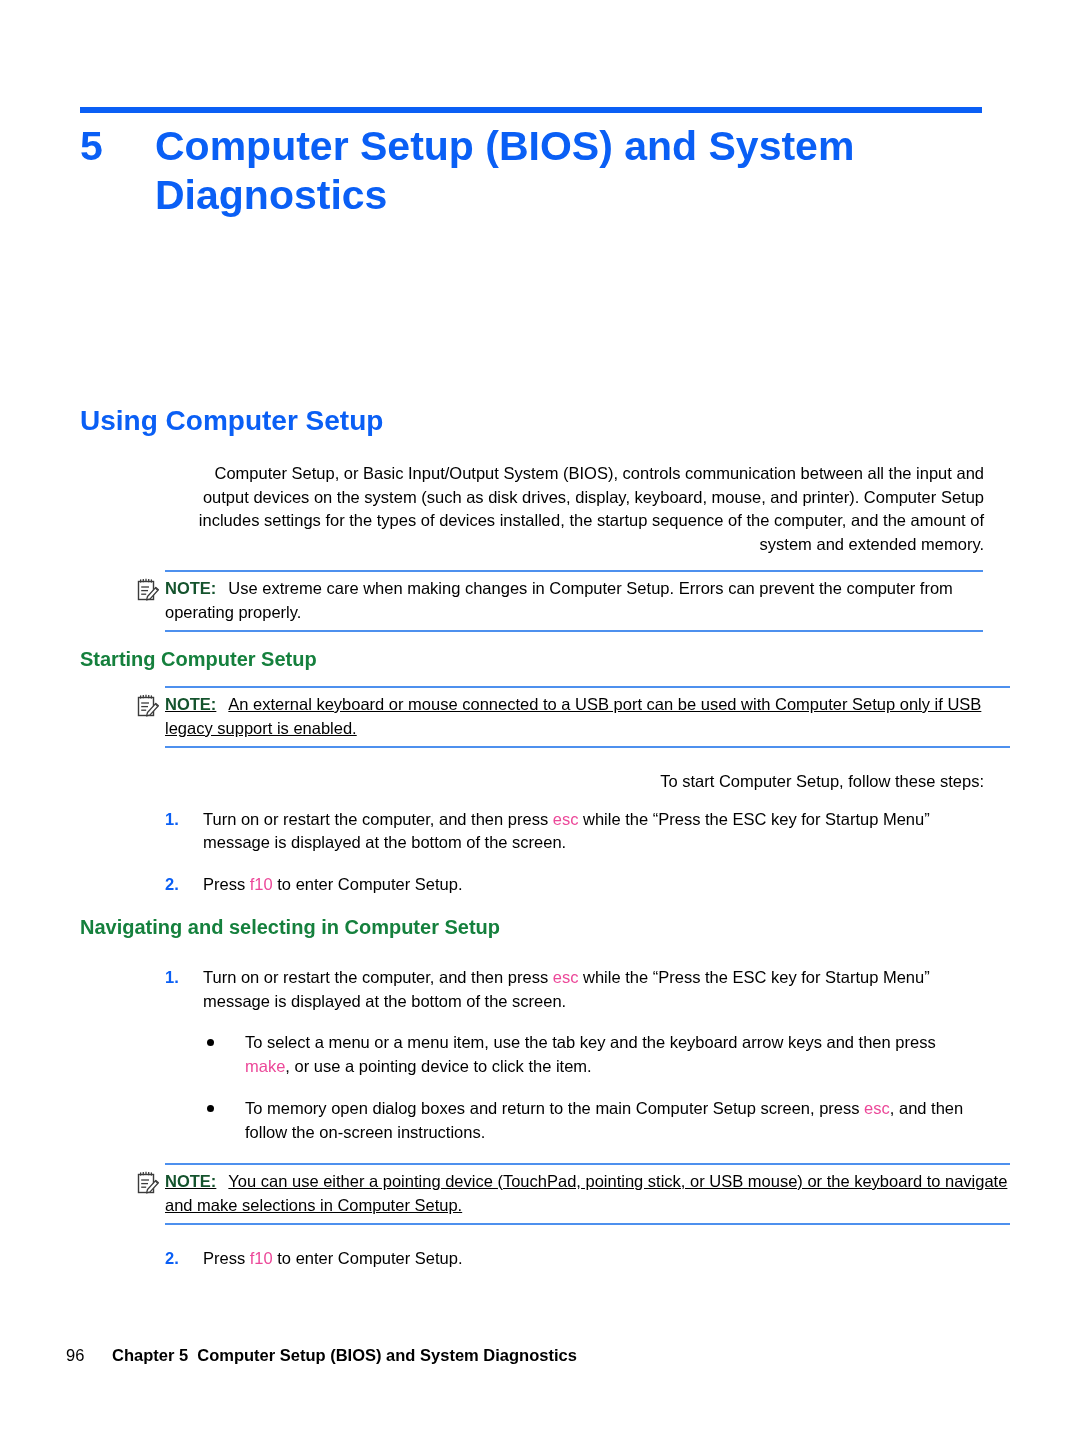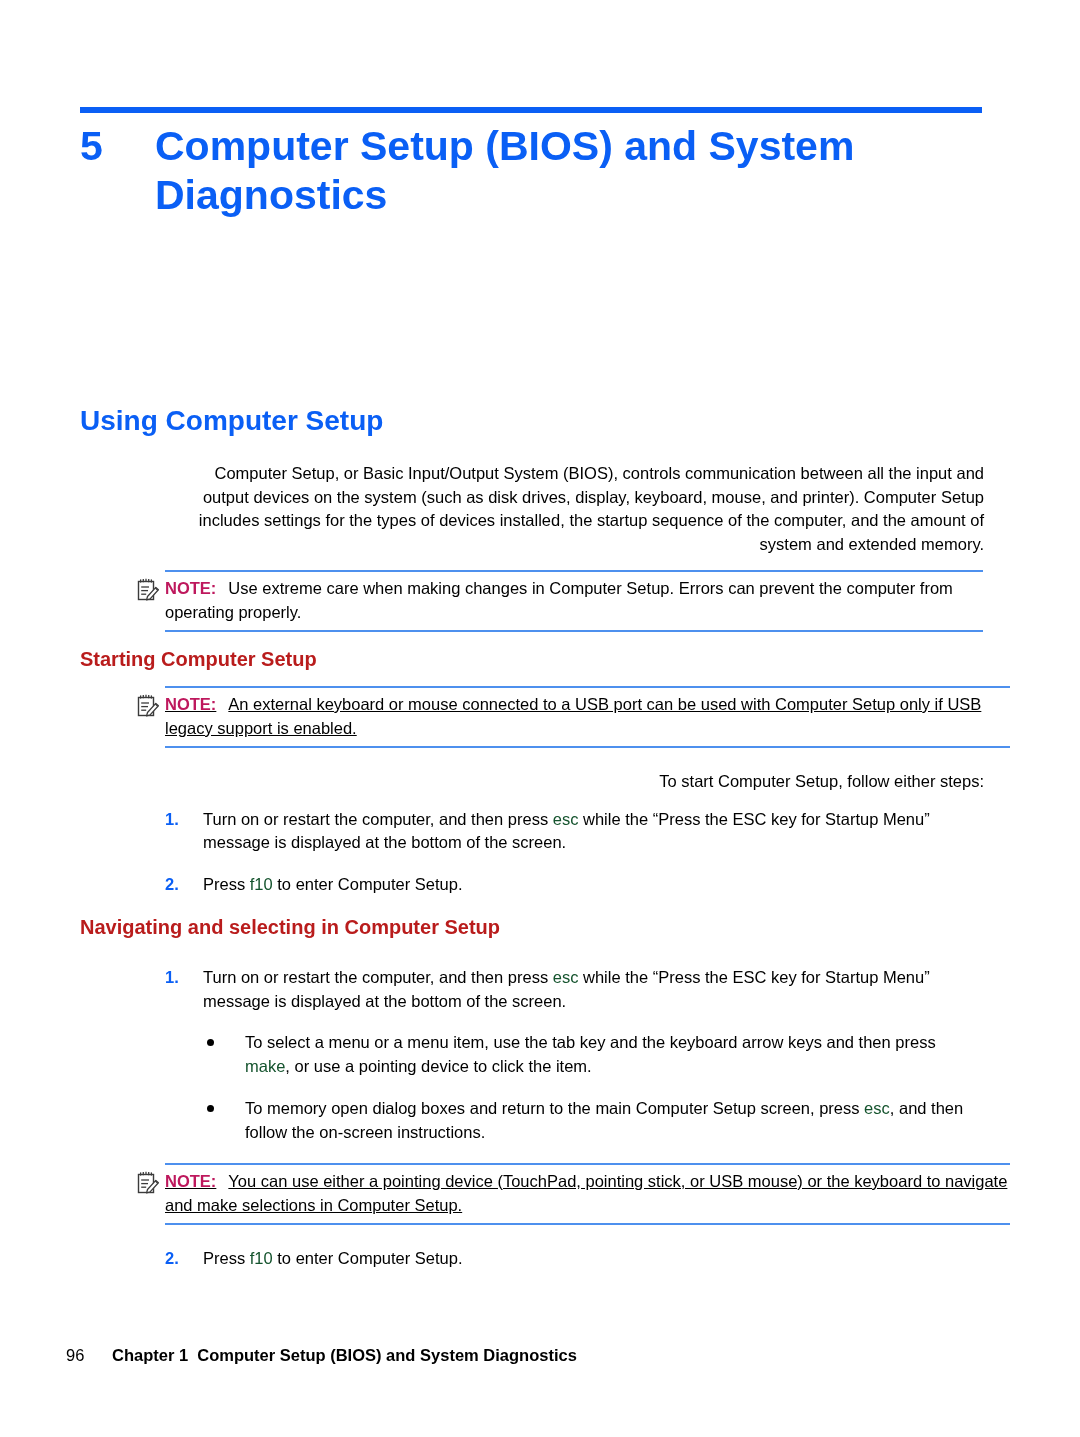--- a/index.html
+++ b/index.html
@@ -68,34 +68,34 @@
     margin: 0 0 24px 0;
     padding: 0 0 0 80px;
     color: #0a5ff5;
     font-size: 28px;
     font-weight: bold;
     line-height: 34px;
   }
   h2.h2 {
     margin: 0 0 12px 0;
     padding: 0 0 0 80px;
-    color: #b91c1c;
+    color: #15803d;
     font-size: 20px;
     font-weight: bold;
     line-height: 26px;
   }
   p.body {
     margin: 0;
     padding: 0 96px 0 168px;
     font-size: 16.5px;
     line-height: 23.5px;
     text-align: right;
   }
   .kw {
-    color: #14532d;
+    color: #ec4899;
   }
 
   
   .note {
     position: relative;
     margin: 14px 0 14px 0;
     padding: 0;
   }
   .note-inner {
     position: relative;
@@ -115,21 +115,21 @@
     top: 5px;
     width: 26px;
     height: 26px;
   }
   .note-text {
     font-size: 16.5px;
     line-height: 23.5px;
     margin: 0;
   }
   .note-label {
-    color: #be185d;
+    color: #14532d;
     font-weight: bold;
   }
   .note-gap {
     display: inline-block;
     width: 12px;
   }
 
   
   ol.steps {
     margin: 0;
@@ -247,21 +247,21 @@
             <line x1="6.2" y1="17.2" x2="11.2" y2="17.2" stroke="#3b3b3b" stroke-width="1.3"></line>
             <path d="M12.5 19.5 L20.8 10.4 L23.4 12.8 L15.1 21.9 L11.6 22.8 Z" fill="#ffffff" stroke="#3b3b3b" stroke-width="1.3" stroke-linejoin="round"></path>
             <line x1="20.3" y1="11.0" x2="22.8" y2="13.3" stroke="#3b3b3b" stroke-width="1.1"></line>
           </svg>
         </span>
         <p class="note-text"><span class="note-label">NOTE:</span><span class="note-gap"></span><span>An external keyboard or mouse connected to a USB port can be used with Computer Setup only if USB legacy support is enabled.</span></p>
       </div>
     </div>
 
     <div class="spacer-xs"></div>
-    <p class="body">To start Computer Setup, follow either steps:</p>
+    <p class="body">To start Computer Setup, follow these steps:</p>
     <div class="spacer-sm"></div>
 
     <ol class="steps">
       <li>
         <span class="num">1.</span>
         <span class="step-body"><span>Turn on or restart the computer, and then press </span><span class="kw">esc</span><span> while the “Press the ESC key for Startup Menu” message is displayed at the bottom of the screen.</span></span>
       </li>
       <li>
         <span class="num">2.</span>
         <span class="step-body"><span>Press </span><span class="kw">f10</span><span> to enter Computer Setup.</span></span>
@@ -316,16 +316,16 @@
     <ol class="steps">
       <li>
         <span class="num">2.</span>
         <span class="step-body"><span>Press </span><span class="kw">f10</span><span> to enter Computer Setup.</span></span>
       </li>
     </ol>
 
   </div>
 
   <div class="footer">
-    <span class="pg">96</span><span class="chap">Chapter 1</span><span>&nbsp;&nbsp;</span><span class="chap">Computer Setup (BIOS) and System Diagnostics</span>
+    <span class="pg">96</span><span class="chap">Chapter 5</span><span>&nbsp;&nbsp;</span><span class="chap">Computer Setup (BIOS) and System Diagnostics</span>
   </div>
 
 </div>
 
 </body></html>

